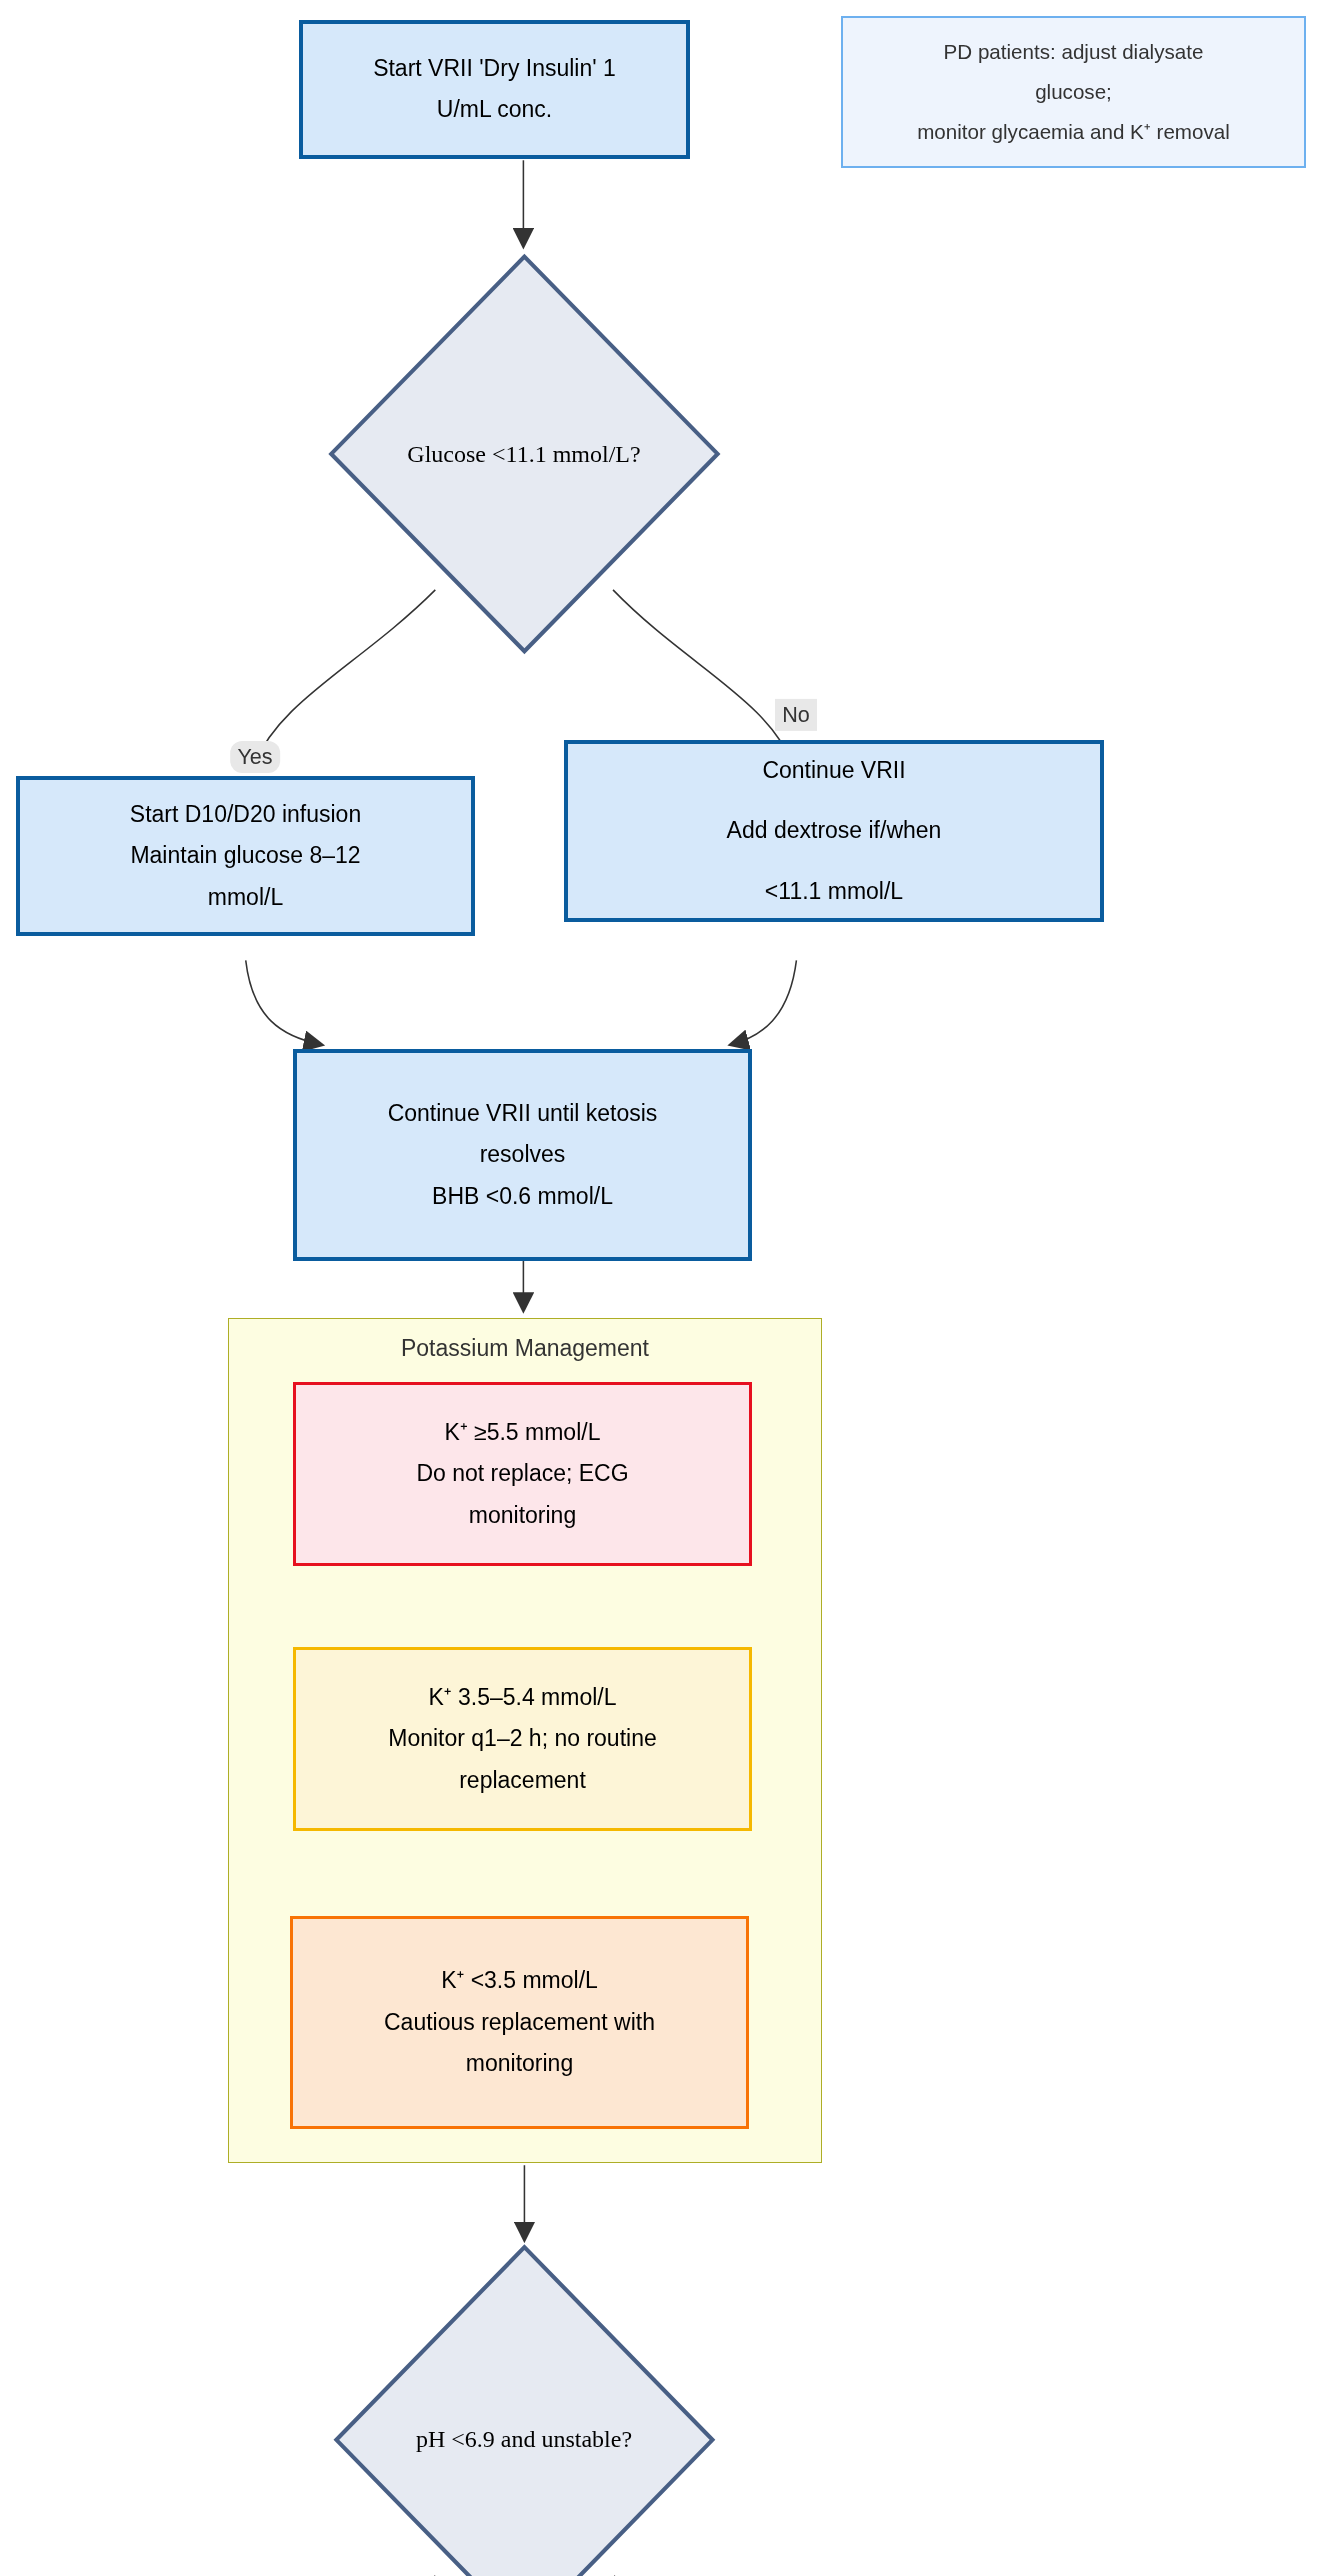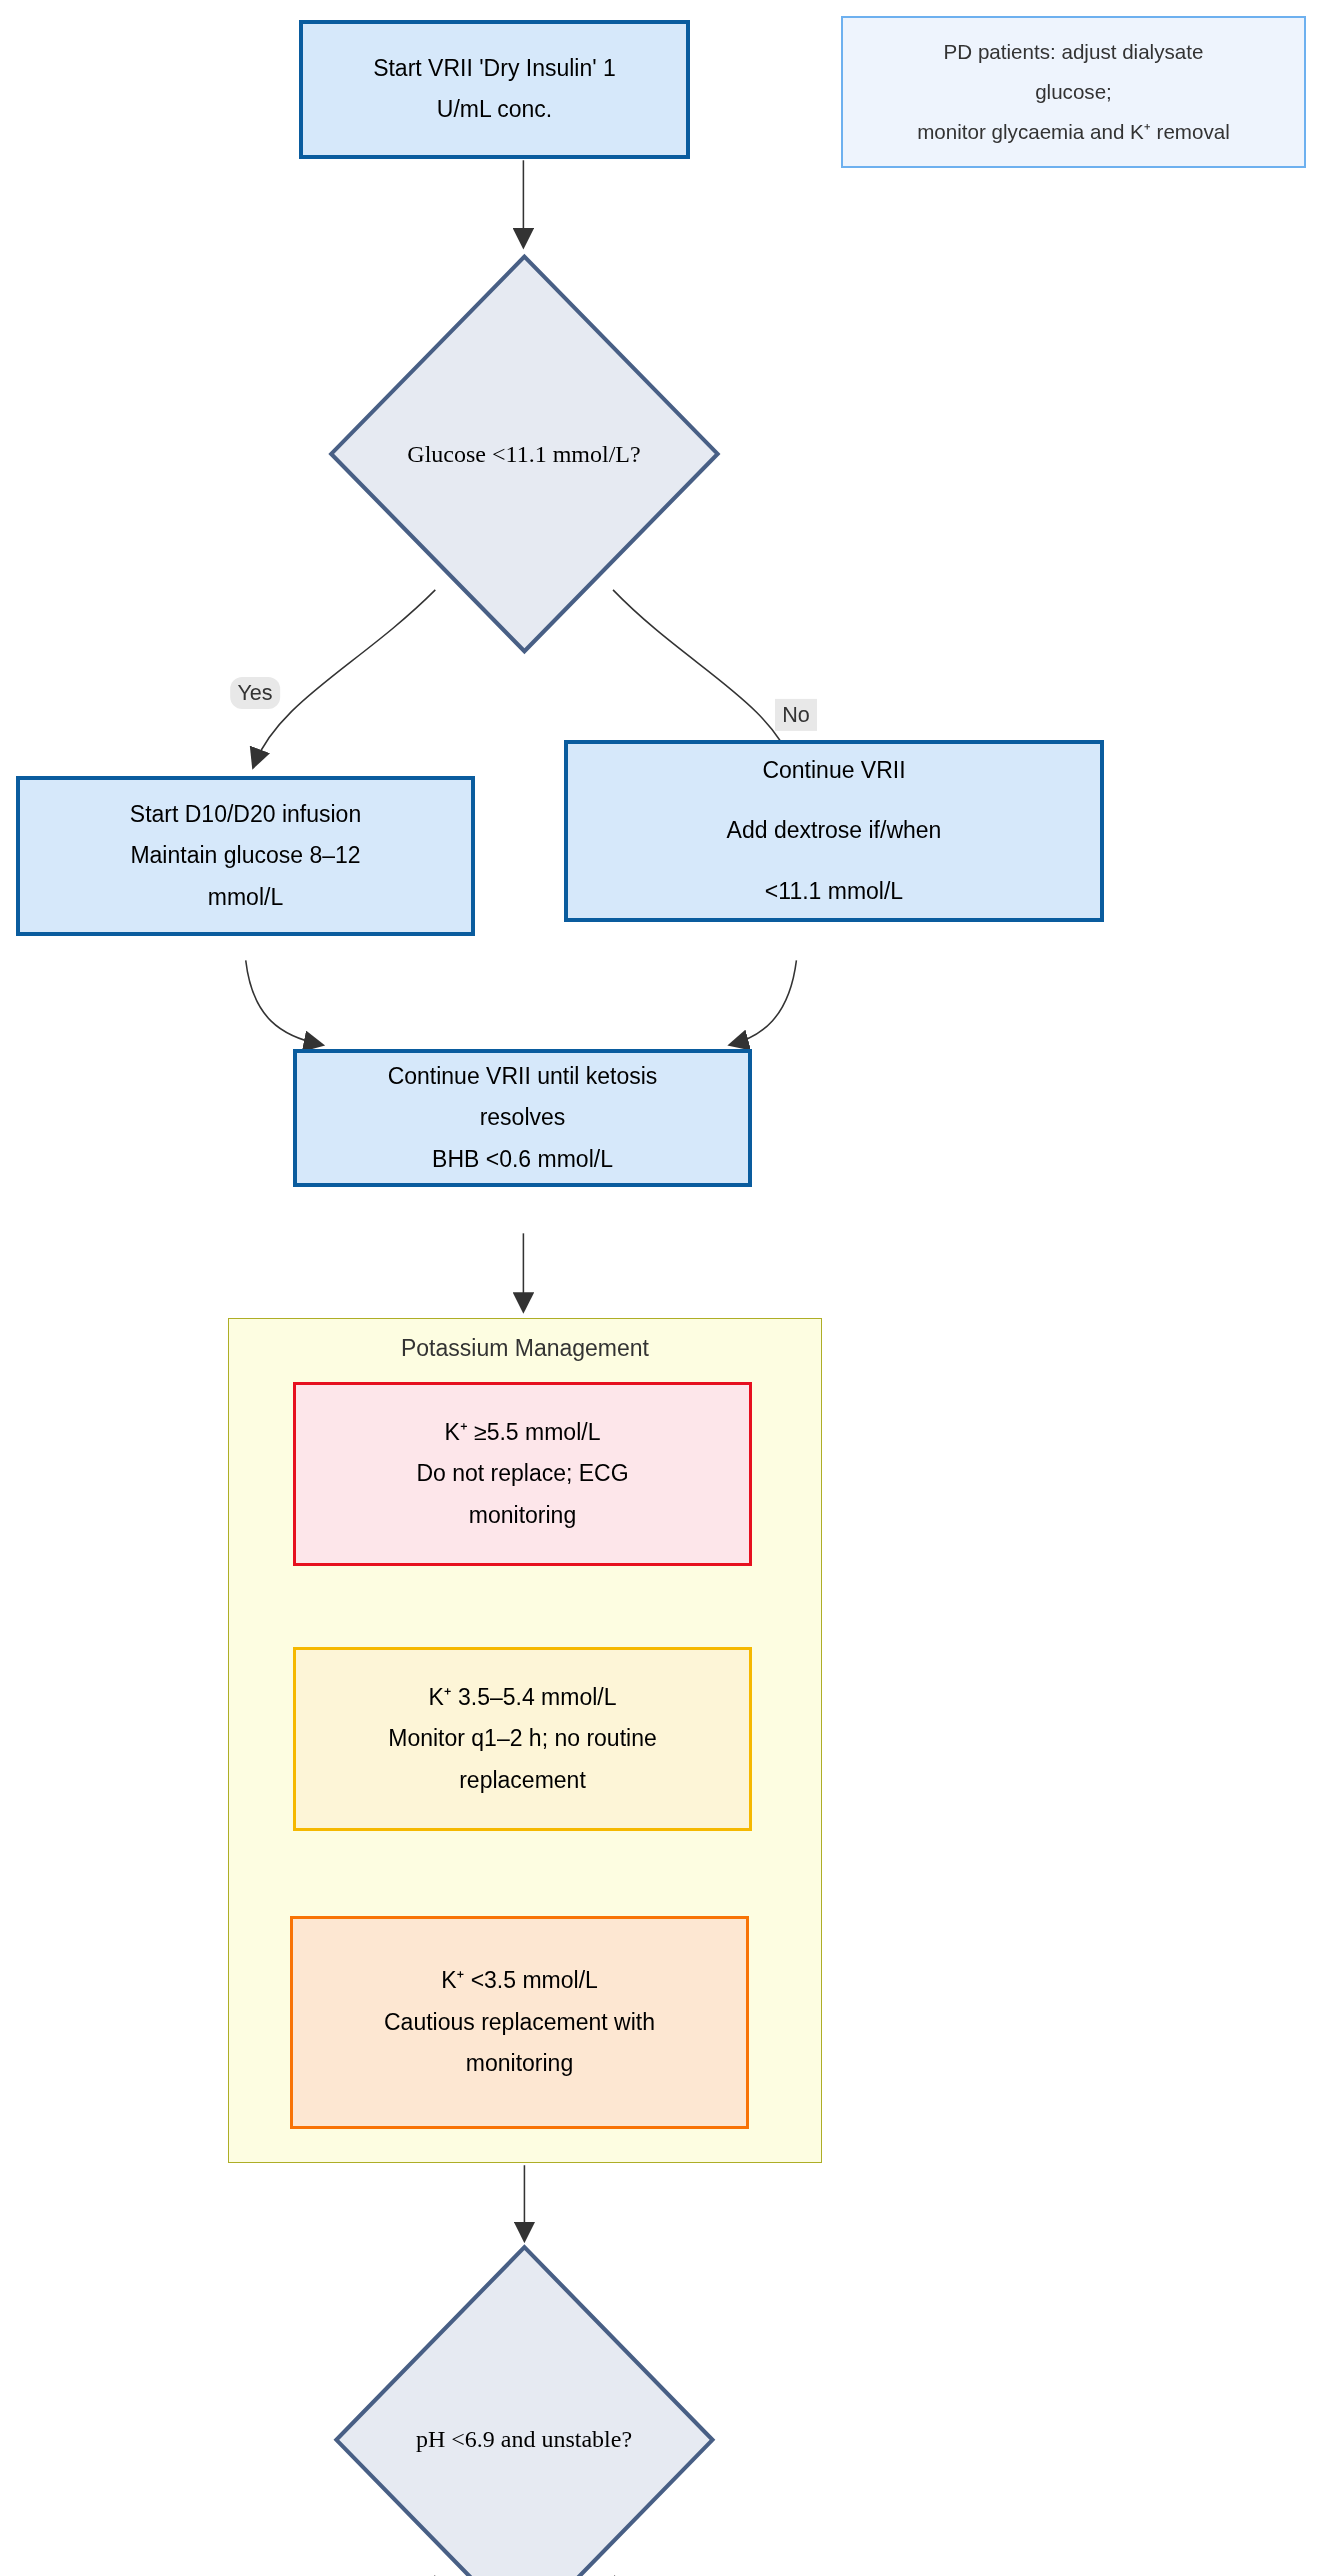--- a/index.html
+++ b/index.html
@@ -75,36 +75,36 @@
   </div>
 
   <div class="node note" style="left:841px;top:16px;width:465px;height:152px;align-items:center;">
     <span class="line">PD patients: adjust dialysate</span>
     <span class="line">glucose;</span>
     <span class="line">monitor glycaemia and K⁺ removal</span>
   </div>
 
   <div class="diamond-label" style="left:331px;top:257px;width:386px;height:395px;">Glucose &lt;11.1 mmol/L?</div>
 
-  <div class="edge-label" style="left:255px;top:693px;border-radius:12px;">Yes</div>
+  <div class="edge-label" style="left:255px;top:757px;border-radius:12px;">Yes</div>
   <div class="edge-label" style="left:796px;top:715px;">No</div>
 
   <div class="node process" style="left:16px;top:776px;width:459px;height:160px;">
     <span class="line">Start D10/D20 infusion</span>
     <span class="line">Maintain glucose 8–12</span>
     <span class="line">mmol/L</span>
   </div>
 
   <div class="node process" style="left:564px;top:740px;width:540px;height:182px;gap:19px;">
     <span class="line">Continue VRII</span>
     <span class="line">Add dextrose if/when</span>
     <span class="line">&lt;11.1 mmol/L</span>
   </div>
 
-  <div class="node process" style="left:293px;top:1049px;width:459px;height:138px;">
+  <div class="node process" style="left:293px;top:1049px;width:459px;height:212px;">
     <span class="line">Continue VRII until ketosis</span>
     <span class="line">resolves</span>
     <span class="line">BHB &lt;0.6 mmol/L</span>
   </div>
 
   <div class="node groupbox" style="left:228px;top:1318px;width:594px;height:845px;"></div>
   <div class="group-title">Potassium Management</div>
 
   <div class="node k-high" style="left:293px;top:1382px;width:459px;height:184px;">
     <span class="line">K⁺ ≥5.5 mmol/L</span>

